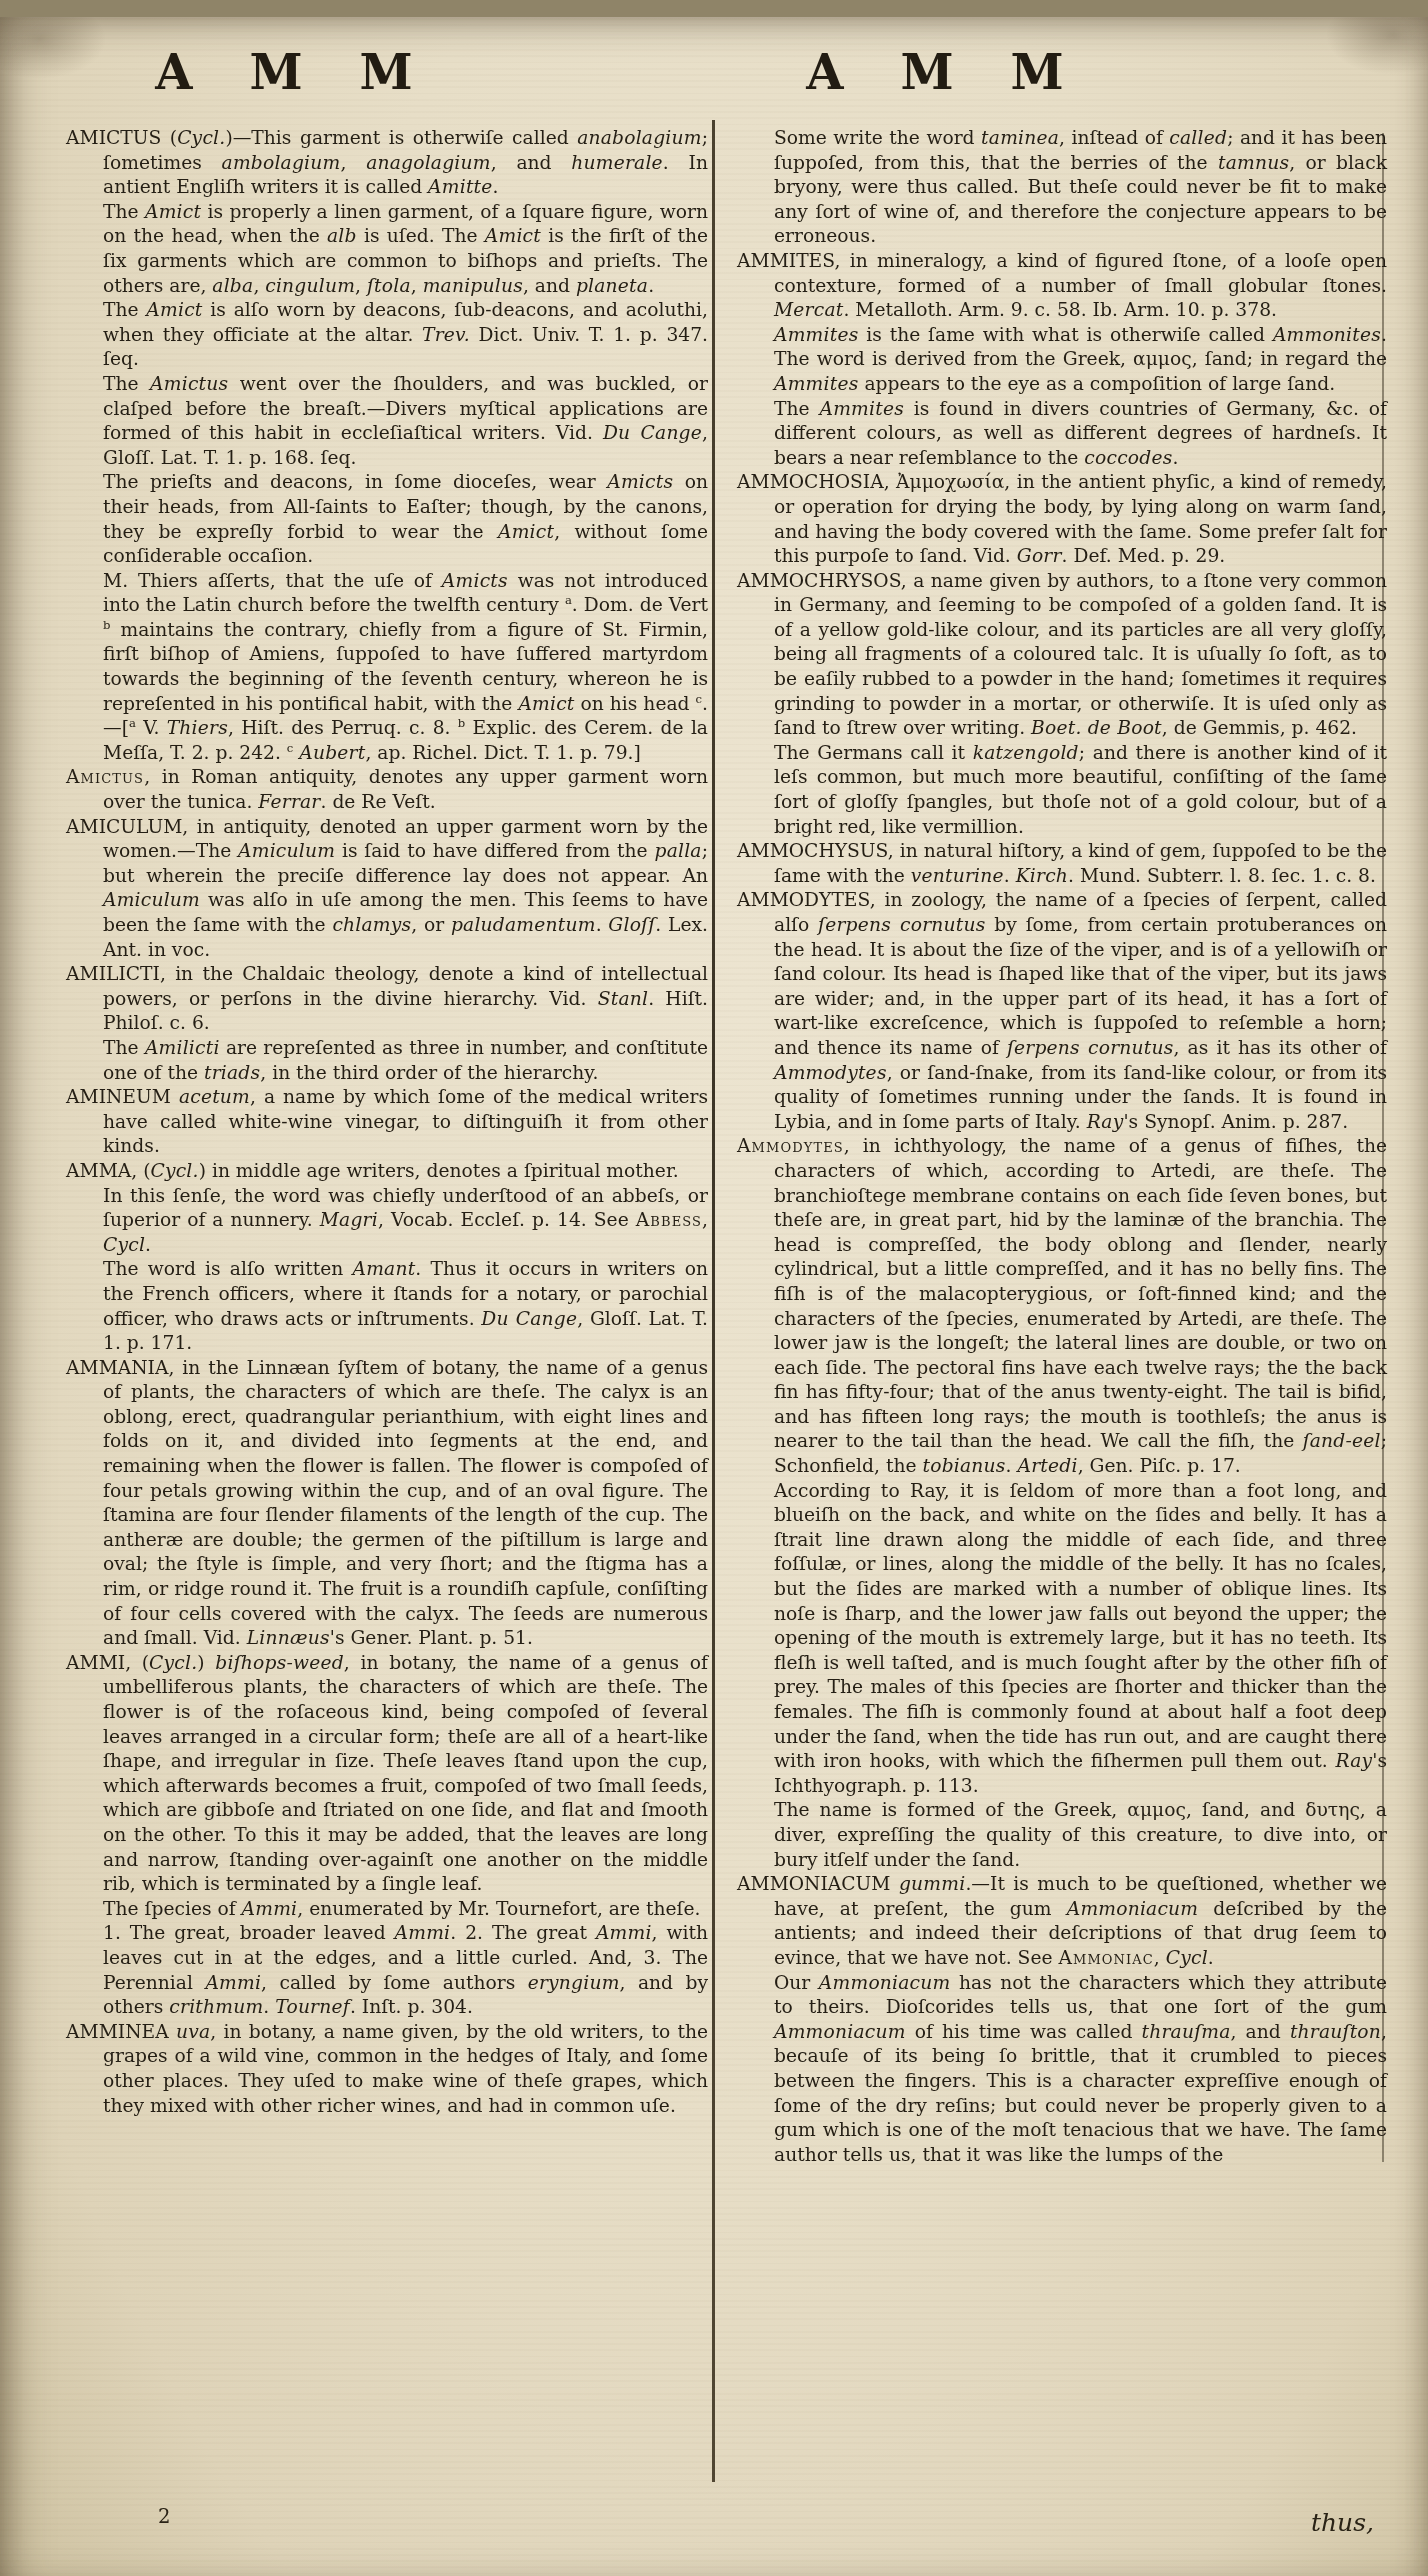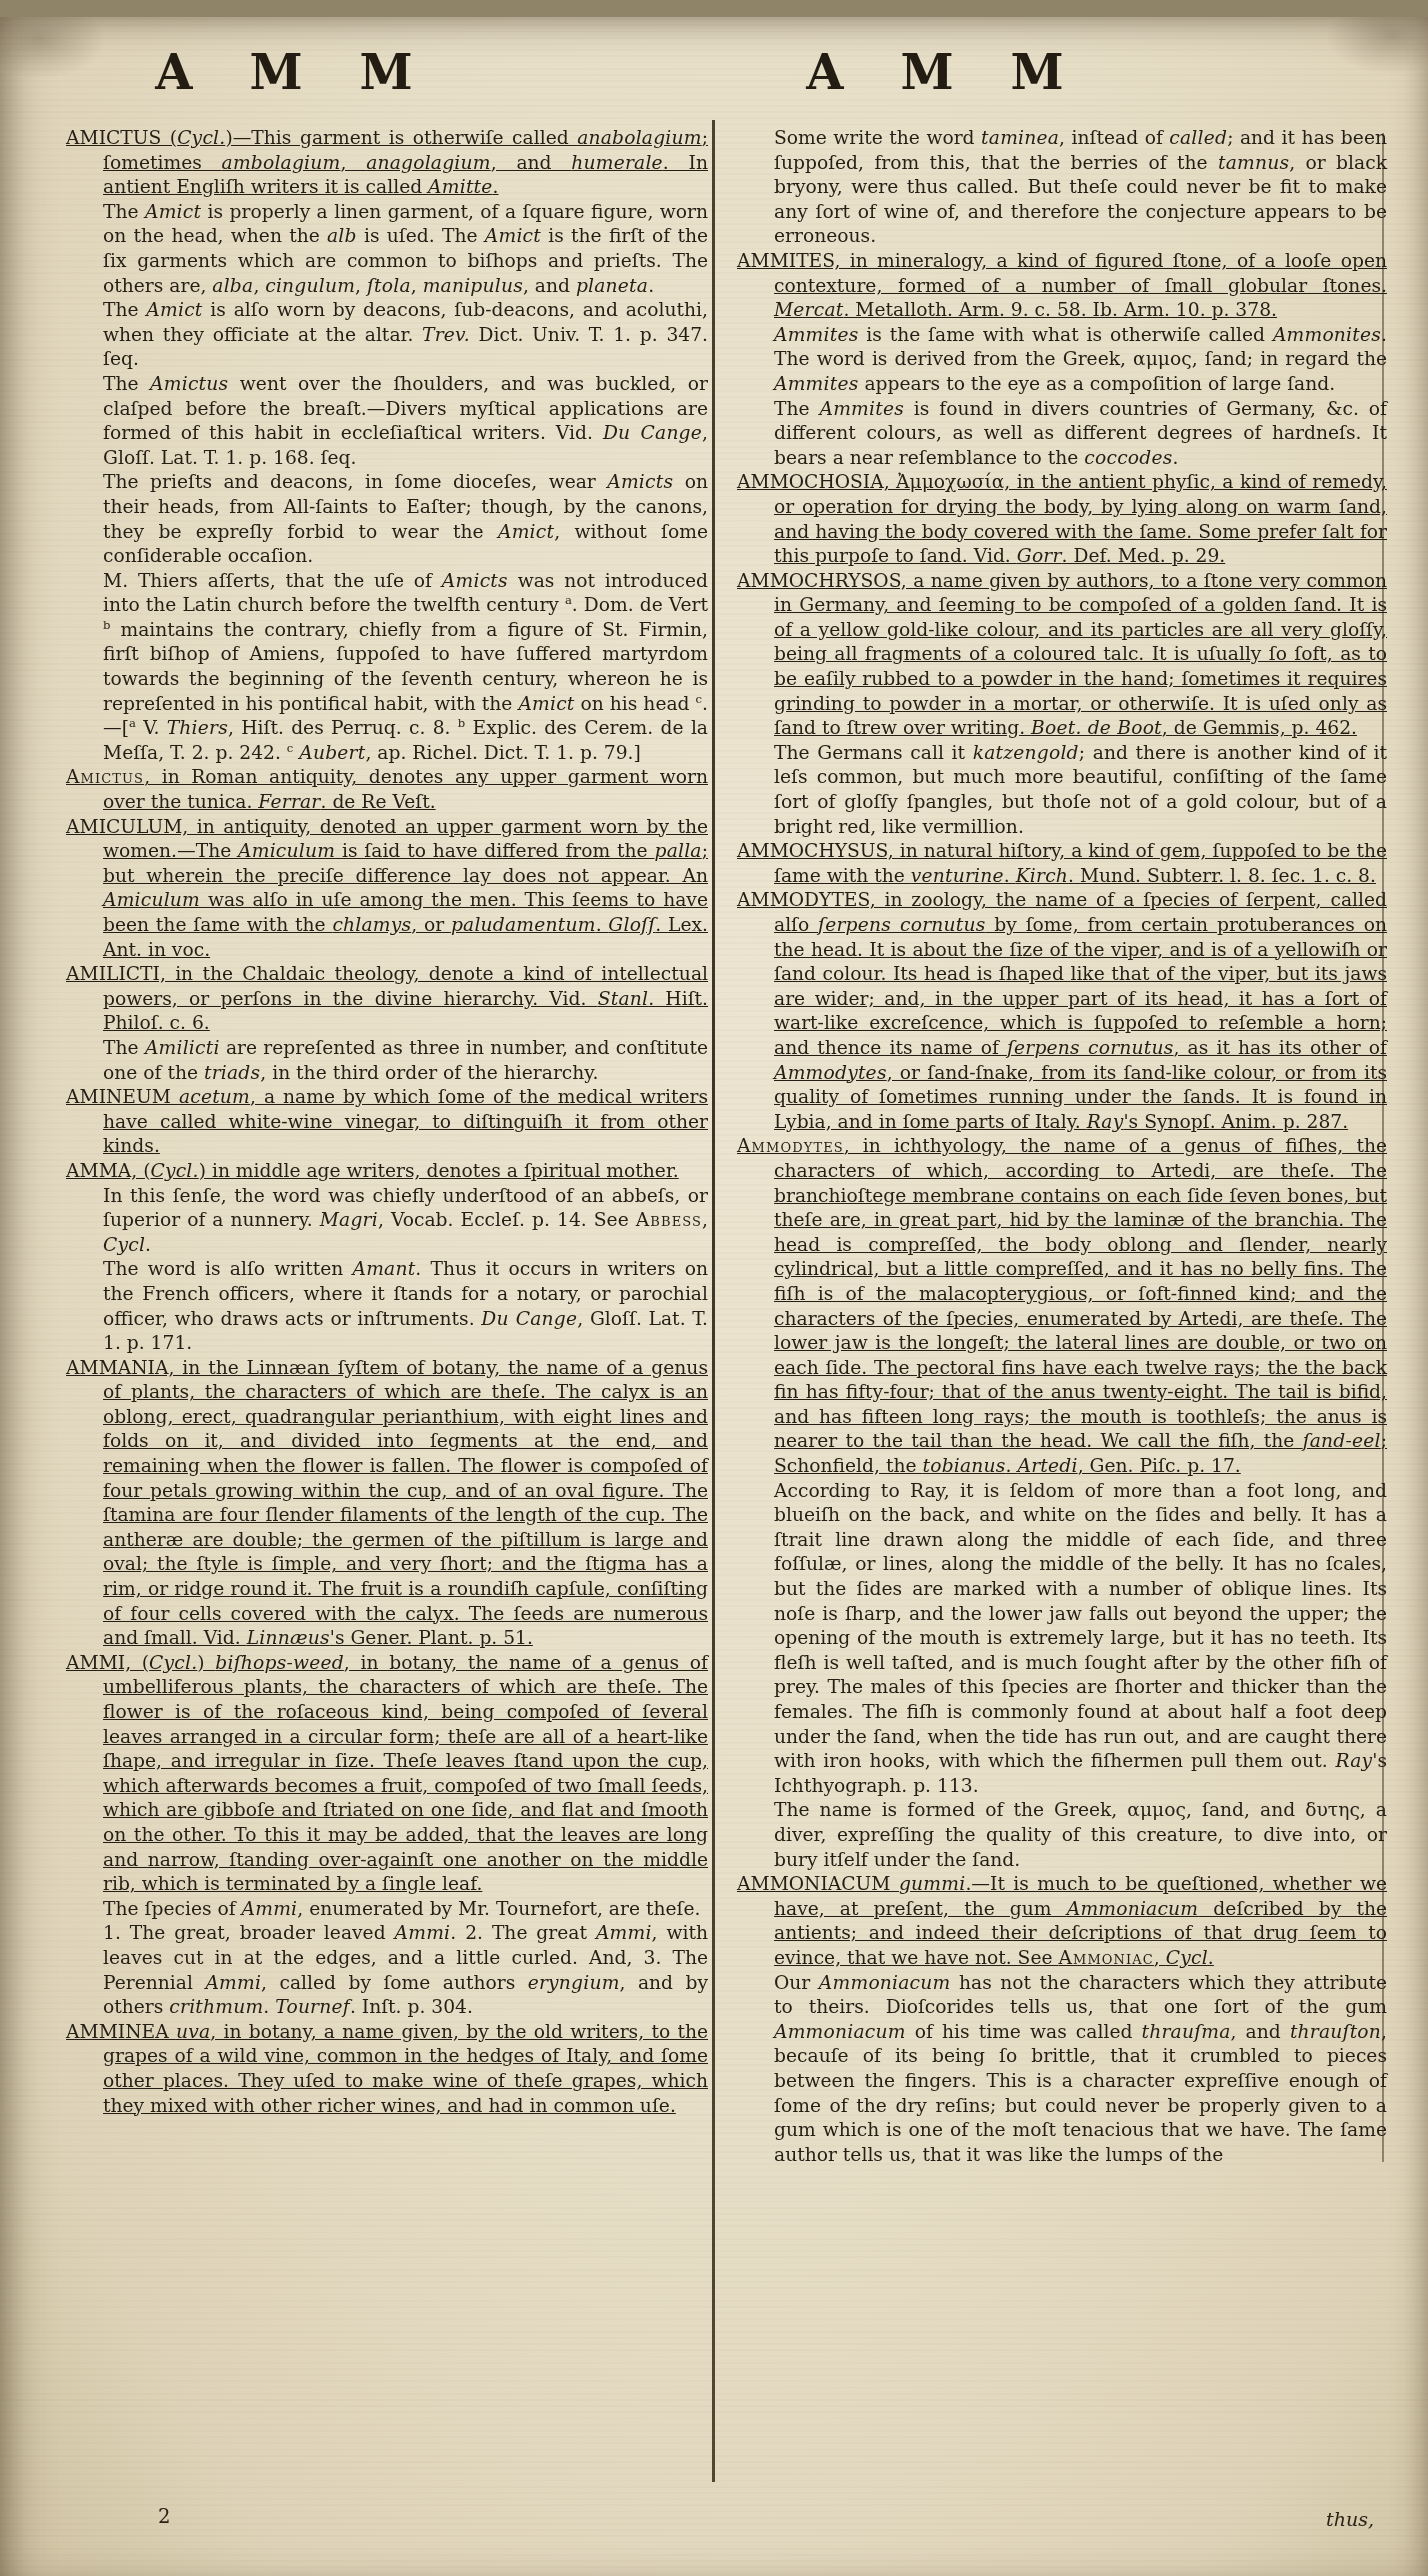--- a/index.html
+++ b/index.html
@@ -32,40 +32,40 @@
   .rt-right{left:776px;}
   .column{position:absolute;top:109px;}
   .col-left{left:66px;width:642px;}
   .col-right{left:737px;width:650px;}
   .para{
     margin:0;padding-left:37px;
     font-size:18.7px;line-height:24.6px;
     text-align:justify;
     text-indent:0;
   }
-  .para.entry{text-indent:-37px;text-decoration:underline;}
+  .para.entry{text-indent:-37px;}
   .para i{letter-spacing:0.2px;}
   .para sup{font-size:11.6px;line-height:0;vertical-align:super;}
   .sc{font-variant:small-caps;letter-spacing:1.1px;}
   .col-rule{
     position:absolute;left:712px;top:103px;width:2.7px;height:2362px;
     background:linear-gradient(#352c1a,#241d10 40%,#3d3320);
     opacity:0.88;
   }
   .edge-rule{
     position:absolute;left:1382px;top:116px;width:1.8px;height:2029px;
     background:#3a3121;opacity:0.5;
   }
   .signature-mark{
     position:absolute;left:158px;top:2488px;
     font-size:19.6px;color:#2a2316;
   }
   .catchword{
     position:absolute;left:1183px;top:2491px;width:191px;
-    text-align:right;font-size:19px;font-style:italic;color:#2a2316;
+    text-align:right;font-size:25px;font-style:italic;color:#2a2316;
   }
 </style>
 </head>
 <body>
 
 <div class="page">
   <div class="corner-smudge smudge-tl"></div>
   <div class="corner-smudge smudge-tr"></div>
 
   <div class="running-title rt-left">A M M</div>

